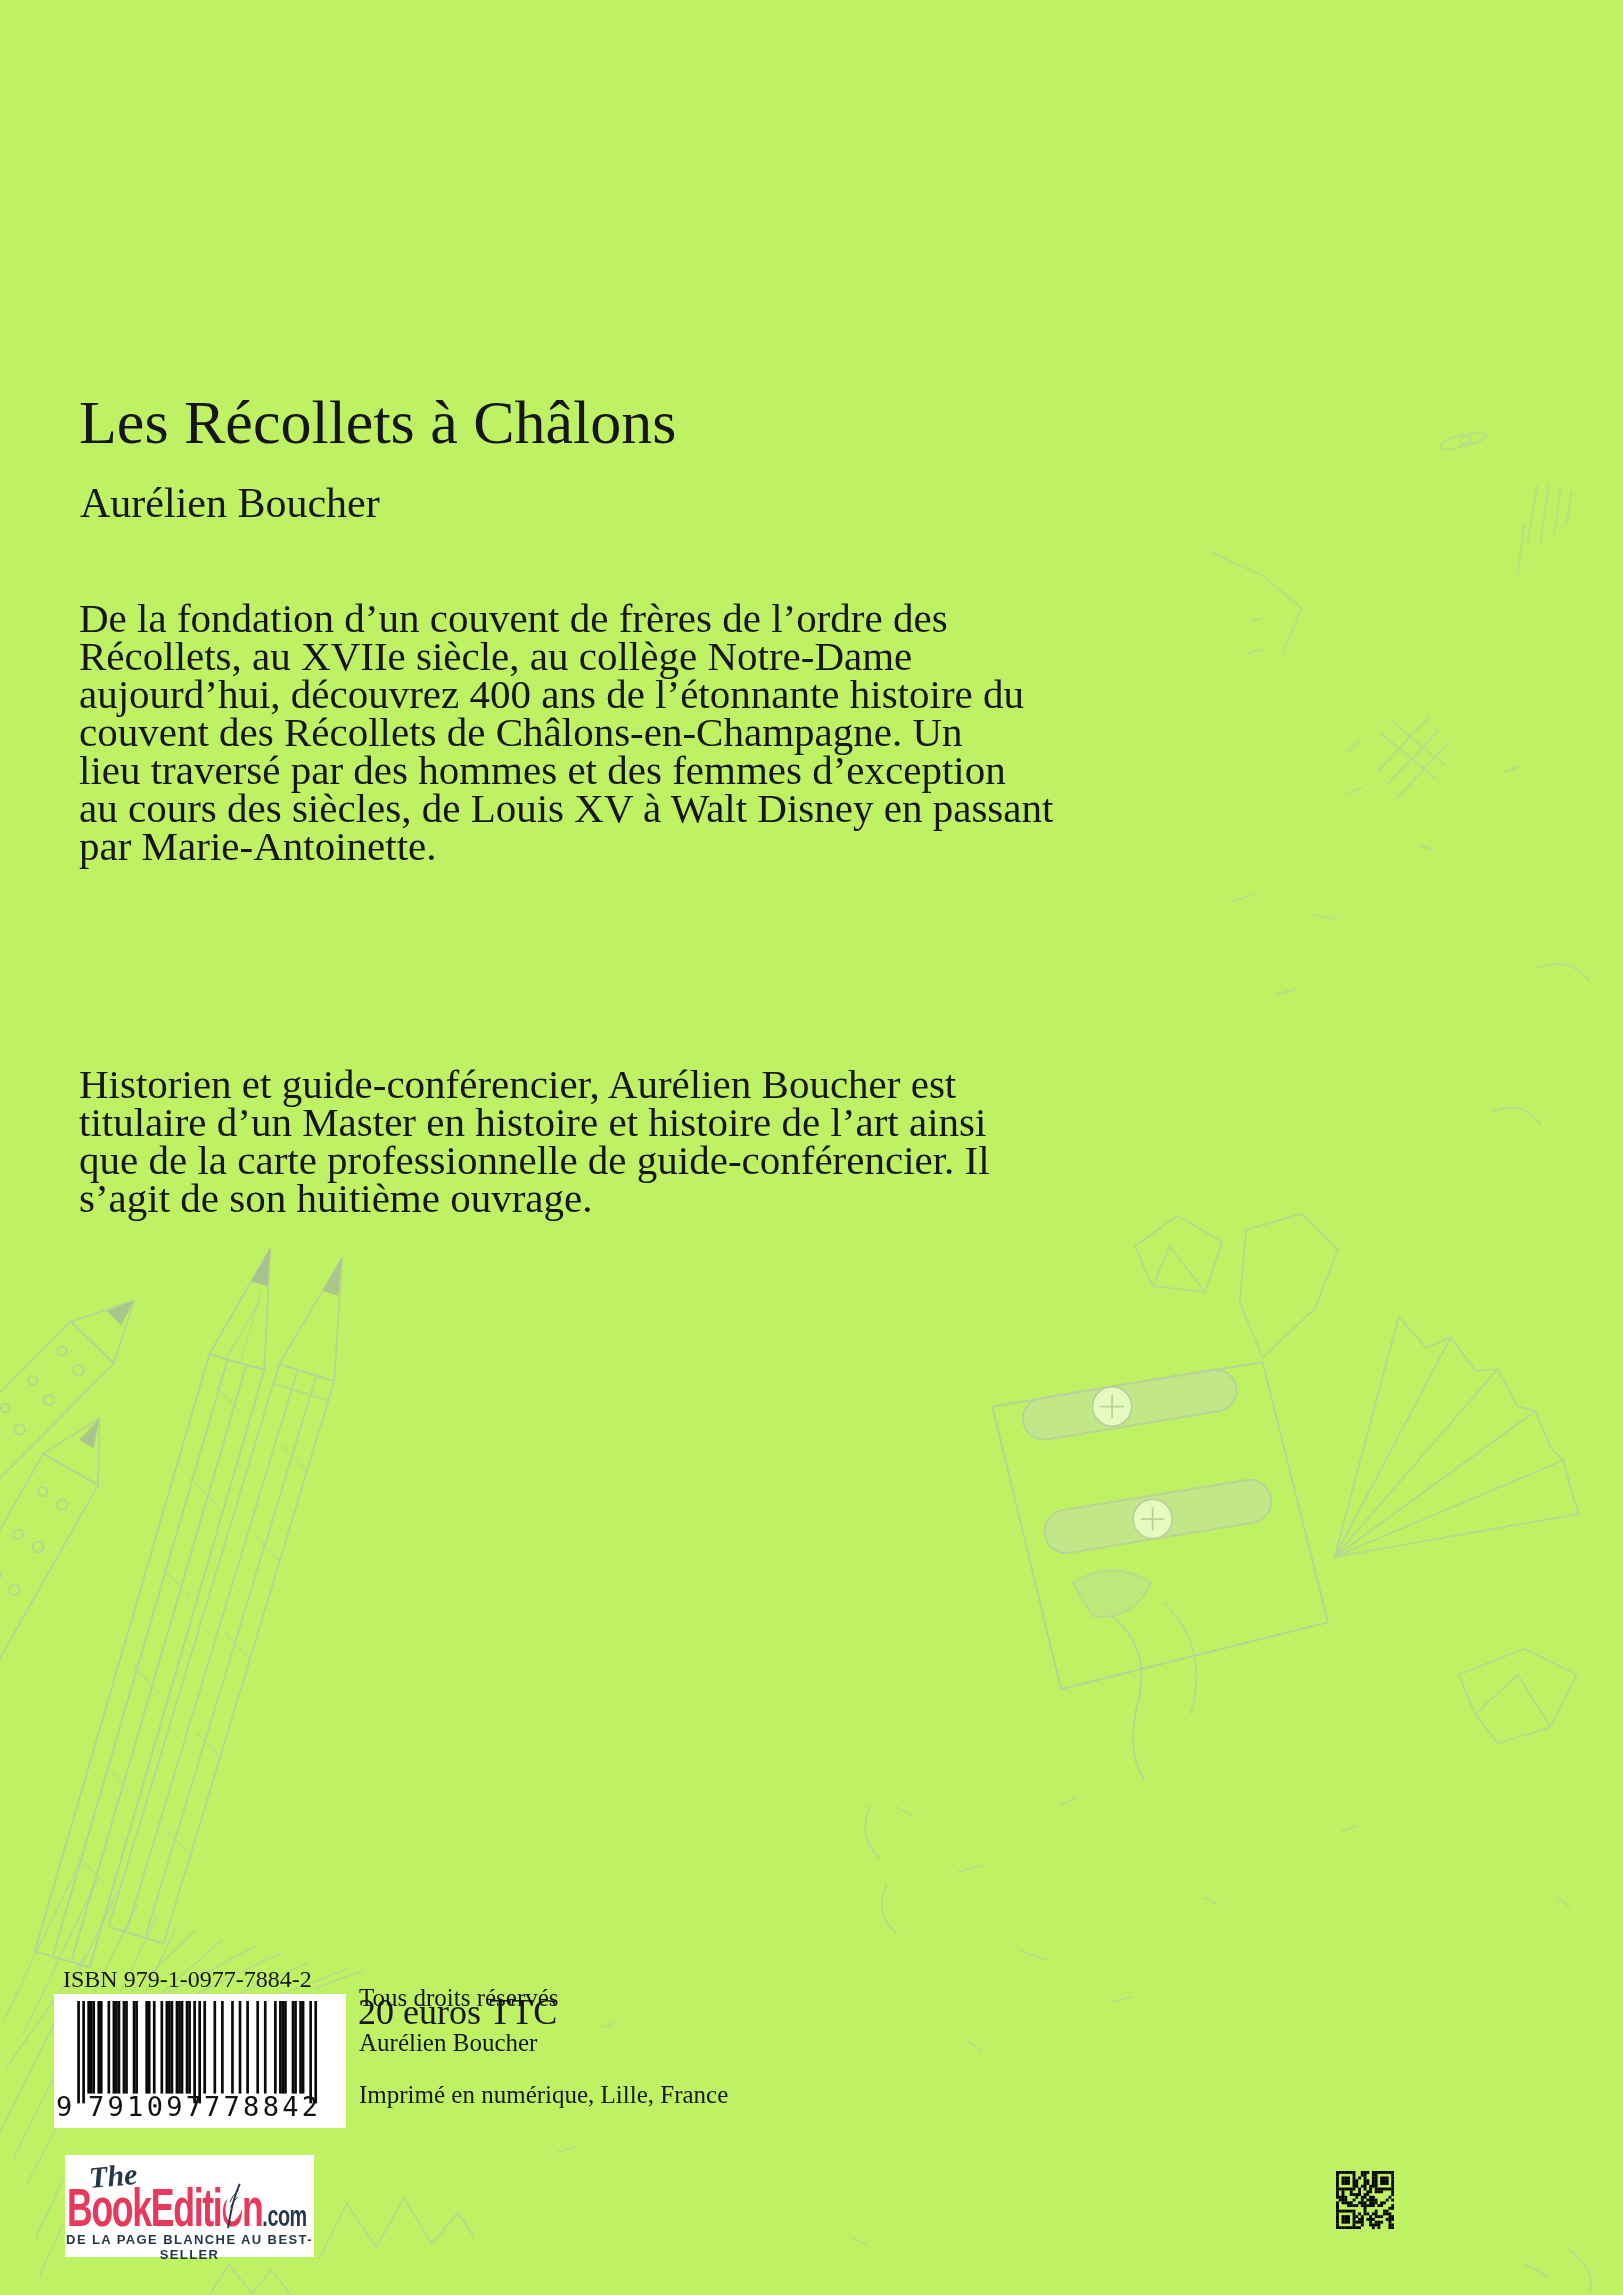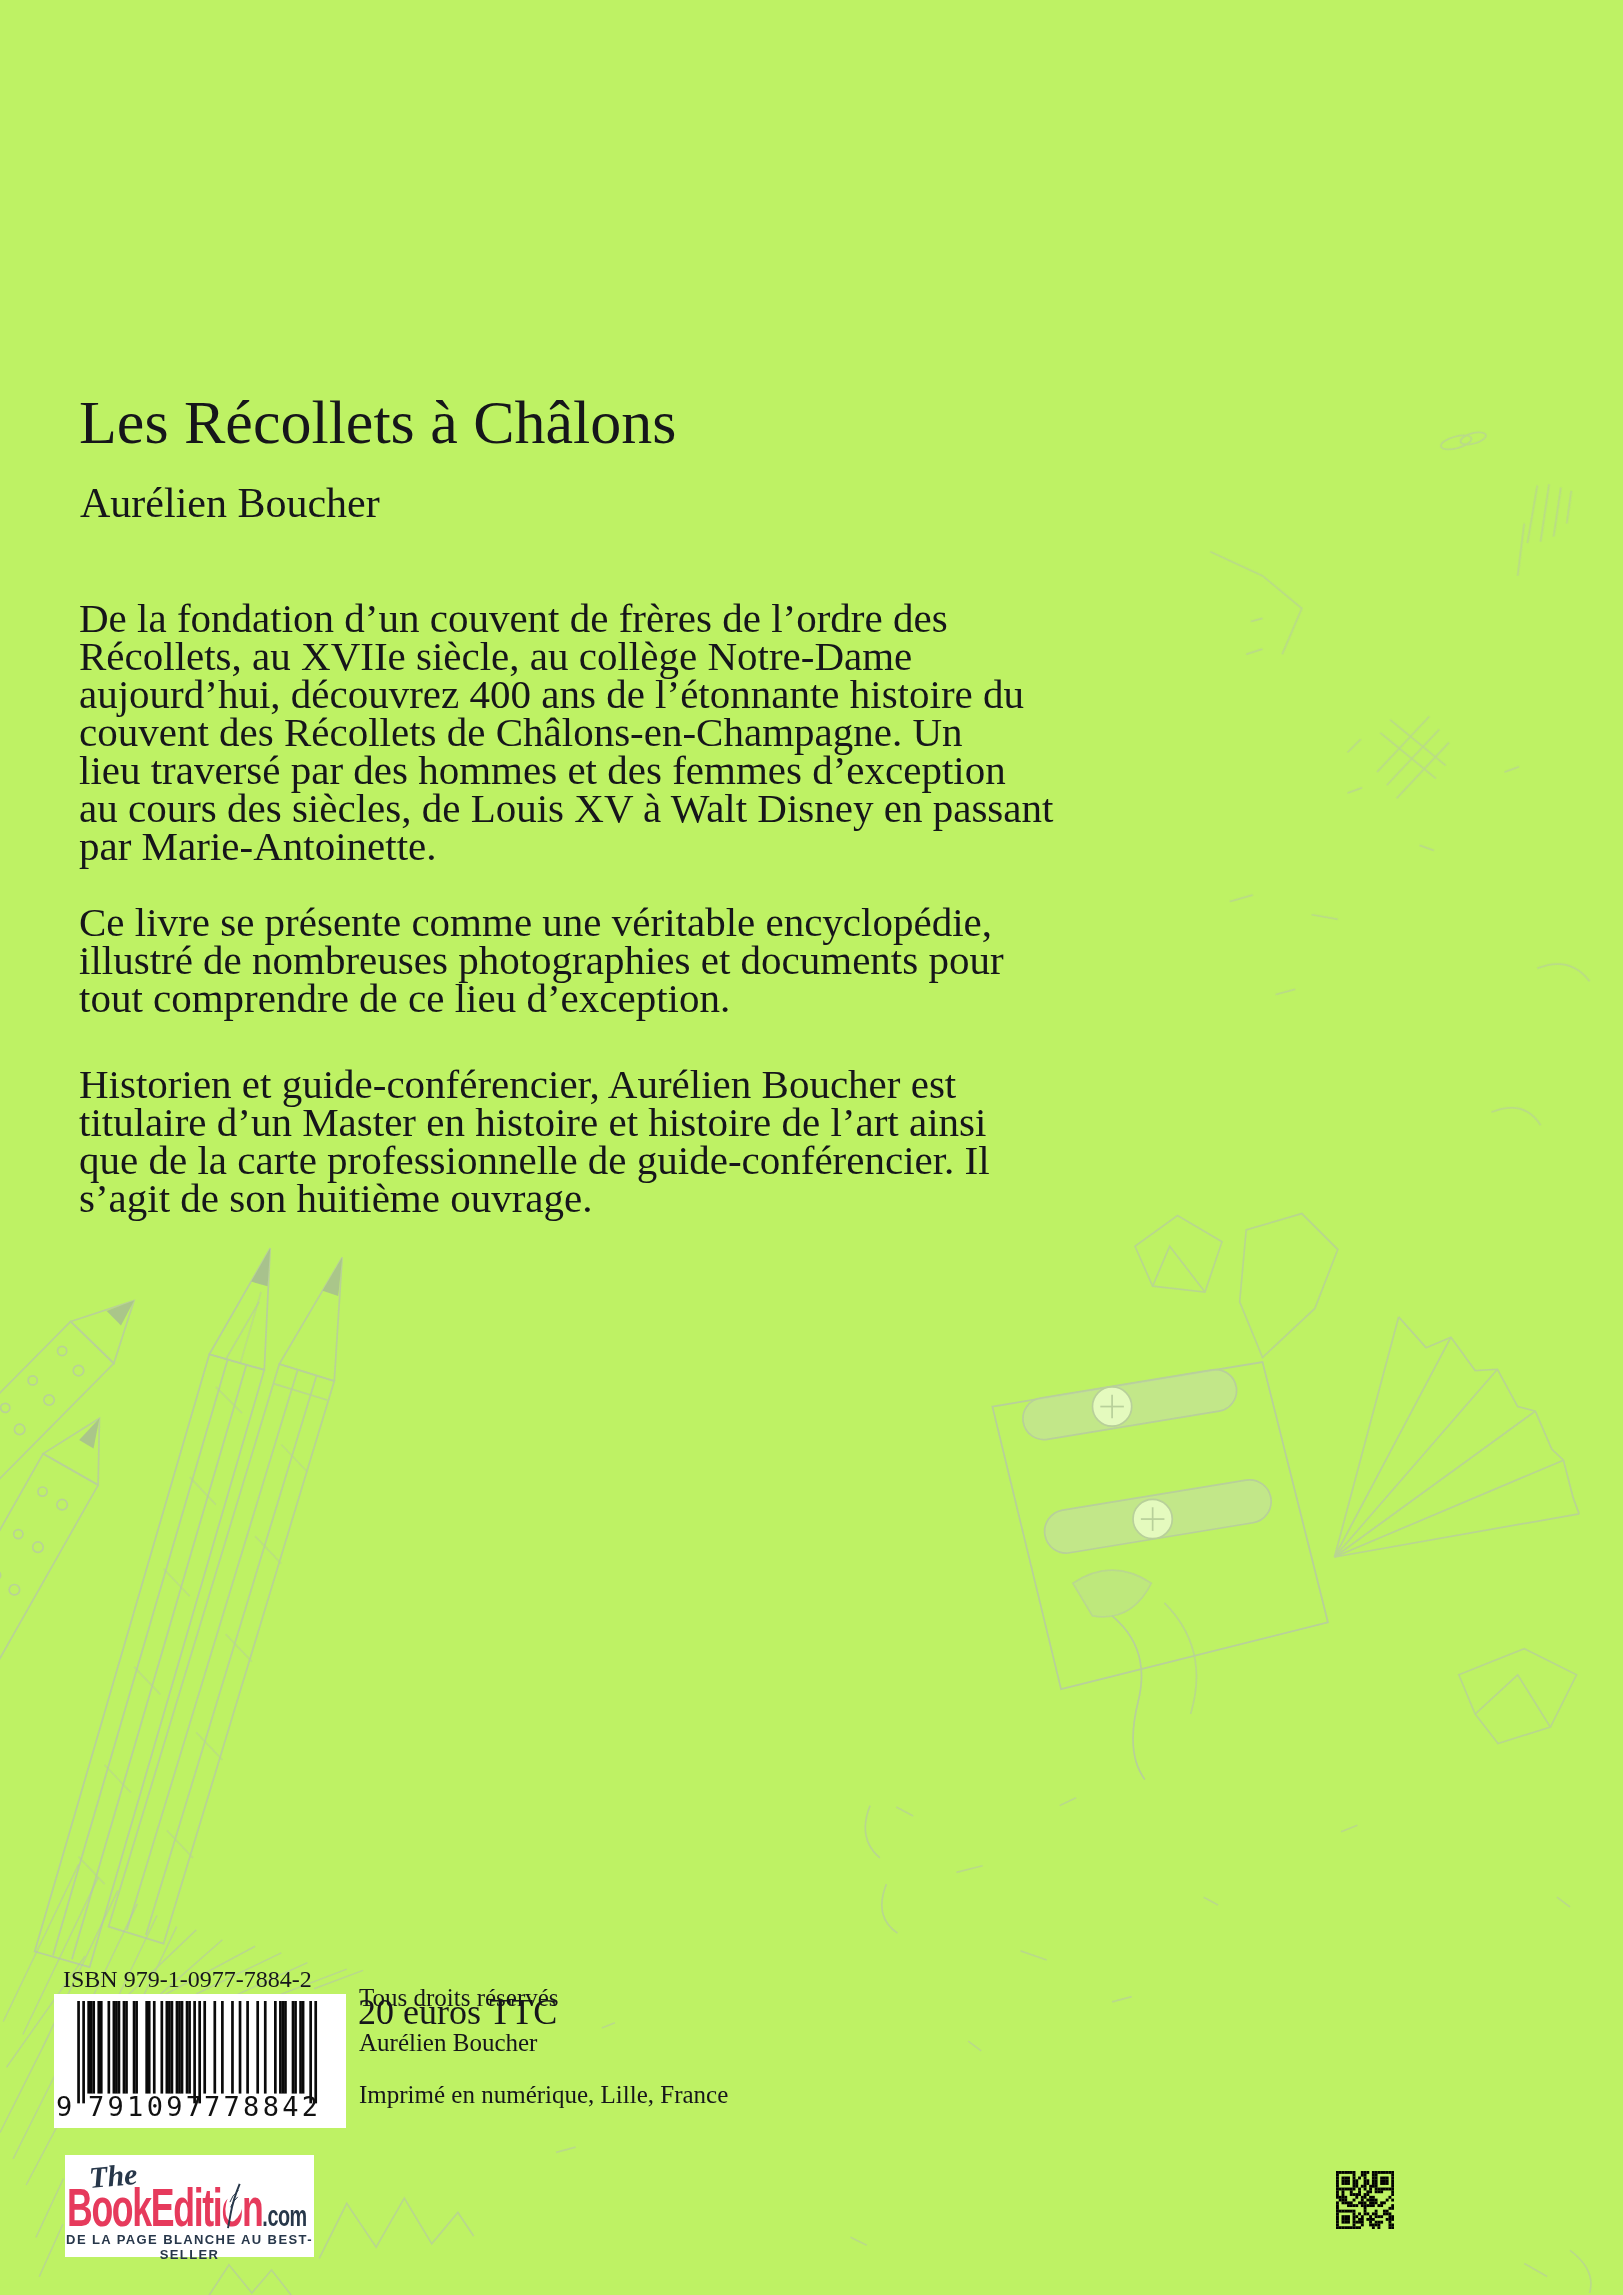--- a/index.html
+++ b/index.html
@@ -215,23 +215,20 @@
 
   <h1 id="book-title" class="txt">Les Récollets à Châlons</h1>
   <div id="book-author" class="txt">Aurélien Boucher</div>
   <p id="para-1" class="txt para">De la fondation d’un couvent de frères de l’ordre des
 Récollets, au XVIIe siècle, au collège Notre-Dame
 aujourd’hui, découvrez 400 ans de l’étonnante histoire du
 couvent des Récollets de Châlons-en-Champagne. Un
 lieu traversé par des hommes et des femmes d’exception
 au cours des siècles, de Louis XV à Walt Disney en passant
 par Marie-Antoinette.</p>
-  <p id="para-2" class="txt para">Ce livre se présente comme une véritable encyclopédie,
-illustré de nombreuses photographies et documents pour
-tout comprendre de ce lieu d’exception.</p>
   <p id="para-3" class="txt para">Historien et guide-conférencier, Aurélien Boucher est
 titulaire d’un Master en histoire et histoire de l’art ainsi
 que de la carte professionnelle de guide-conférencier. Il
 s’agit de son huitième ouvrage.</p>
 
   <div id="isbn-label" class="txt">ISBN 979-1-0977-7884-2</div>
   <div id="barcode-box" class="whitebox"></div>
   <svg id="barcode-svg" width="241" height="103" viewBox="0 0 369 158">
       <rect x="0.00" y="0" width="4.12" height="157" fill="#0a0a0a"></rect>
       <rect x="7.74" y="0" width="4.12" height="157" fill="#0a0a0a"></rect>

